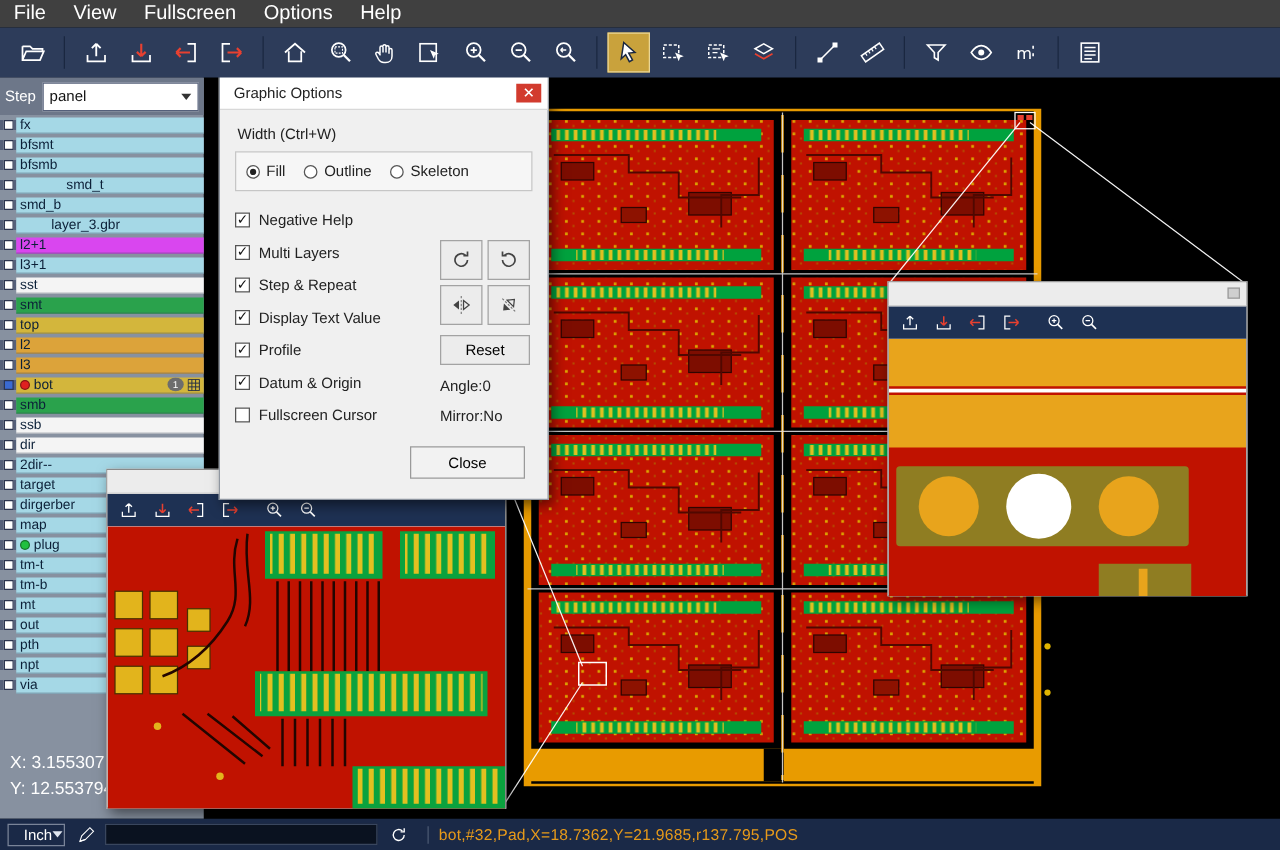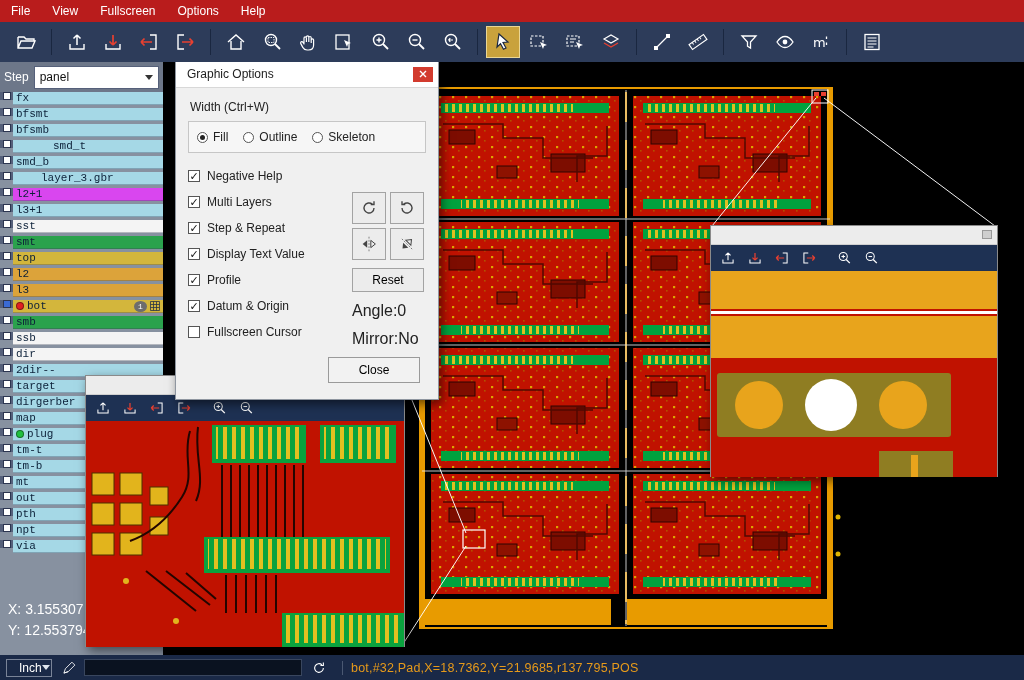--- a/index.html
+++ b/index.html
@@ -3,39 +3,39 @@
 <meta charset="utf-8">
 <style>
   html,body{margin:0;padding:0;}
   body{
     width:1024px;height:680px;position:relative;overflow:hidden;
     background:#000;font-family:"Liberation Sans",sans-serif;
     -webkit-user-select:none;user-select:none;
   }
   
   .menubar{position:absolute;top:0;left:0;width:1024px;height:22px;
-    background:#b91c1c;display:flex;align-items:center;color:#fff;font-size:12px;z-index:30;}
+    background:#404040;display:flex;align-items:center;color:#fff;font-size:16px;z-index:30;}
   .menu-item{padding:0 11px;height:100%;display:flex;align-items:center;cursor:default;}
   
   .toolbar{position:absolute;top:22px;left:0;width:1024px;height:40px;
     background:#2d3c5a;display:flex;align-items:center;padding-left:8px;box-sizing:border-box;z-index:30;}
   .tool-btn{width:34px;height:32px;display:flex;align-items:center;justify-content:center;flex:0 0 auto;margin:0 1px;}
   .tool-btn svg{width:22px;height:22px;}
   .tool-btn.active{background:#c9a23c;border:1px solid #ead694;box-sizing:border-box;}
   .tool-sep{width:1px;height:26px;background:#1a2740;margin:0 7px;flex:0 0 auto;}
   
   .canvas{position:absolute;top:62px;left:163px;width:861px;height:593px;background:#000;z-index:1;}
   
   .sidebar{position:absolute;top:62px;left:0;width:163px;height:593px;background:#8791a0;z-index:5;}
   .step-row{height:30px;display:flex;align-items:center;padding:0 4px;gap:5px;background:#6d7789;}
   .step-label{color:#fff;font-size:12px;}
   .step-select{flex:1;background:#fff;height:21px;border:1px solid #55607a;display:flex;
     align-items:center;justify-content:space-between;padding:0 5px;font-size:12px;color:#111;}
   .chev{width:0;height:0;border-left:4px solid transparent;border-right:4px solid transparent;border-top:5px solid #333;}
-  .layer-row{display:flex;height:16px;align-items:flex-start;font-family:Liberation Mono, monospace;}
+  .layer-row{display:flex;height:16px;align-items:center;}
   .layer-check{width:13px;background:#55607a;display:flex;align-items:center;justify-content:center;flex:0 0 auto;}
   .layer-check .box{width:8px;height:8px;background:#fff;border:1px solid #2c3550;box-sizing:border-box;}
   .layer-check .box.sel{background:#3a6ad4;}
   .layer-label{flex:1;display:flex;align-items:center;padding:0 3px;gap:3px;
     font-size:11px;color:#0c2038;border-bottom:1px solid rgba(60,70,90,.35);overflow:hidden;white-space:nowrap;}
   .dot{width:8px;height:8px;border-radius:50%;flex:0 0 auto;border:1px solid rgba(0,0,0,.4);box-sizing:border-box;}
   .layer-name{flex:1;overflow:hidden;}
   .badge{min-width:11px;height:11px;border-radius:50%;background:#6d6d6d;color:#fff;font-size:8px;
     display:flex;align-items:center;justify-content:center;flex:0 0 auto;padding:0 1px;}
   .gridglyph{flex:0 0 auto;display:flex;}
@@ -72,21 +72,21 @@
   .cbx-item{display:flex;align-items:center;gap:7px;height:26px;font-size:12px;}
   .cbx{width:12px;height:12px;background:#fff;border:1px solid #555;box-sizing:border-box;
     display:flex;align-items:center;justify-content:center;font-size:11px;line-height:1;color:#111;}
   .right-col{position:absolute;top:104px;right:12px;width:74px;}
   .btn-grid{display:grid;grid-template-columns:34px 34px;gap:4px;}
   .gbtn{width:34px;height:32px;background:#ececec;border:1px solid #a3a3a3;display:flex;
     align-items:center;justify-content:center;box-sizing:border-box;}
   .gbtn svg{width:20px;height:20px;}
   .reset-btn{margin-top:8px;width:72px;height:24px;background:#ececec;border:1px solid #a3a3a3;
     font-size:12px;font-family:"Liberation Sans",sans-serif;}
-  .ang{font-size:16px;margin-top:10px;}
+  .ang{font-size:12px;margin-top:10px;}
   .close-btn{display:block;margin:12px 6px 10px auto;width:92px;height:26px;background:#f2f2f2;
     border:1px solid #9a9a9a;font-size:12px;font-family:"Liberation Sans",sans-serif;}
   
   .mag{position:absolute;background:#fff;border:1px solid #8a8a8a;box-shadow:3px 4px 10px rgba(0,0,0,.5);z-index:10;}
   .mag-title{height:18px;background:#ececec;border-bottom:1px solid #d0d0d0;position:relative;}
   .mag-min{position:absolute;right:5px;top:4px;width:10px;height:9px;background:#cfcfcf;border:1px solid #9a9a9a;box-sizing:border-box;}
   .mag-toolbar{height:26px;background:#1e3153;display:flex;align-items:center;padding-left:8px;gap:9px;}
   .mag-btn{width:18px;height:18px;display:flex;align-items:center;justify-content:center;}
   .mag-btn svg{width:16px;height:16px;}
   .mag-btn.gap{margin-left:8px;}

